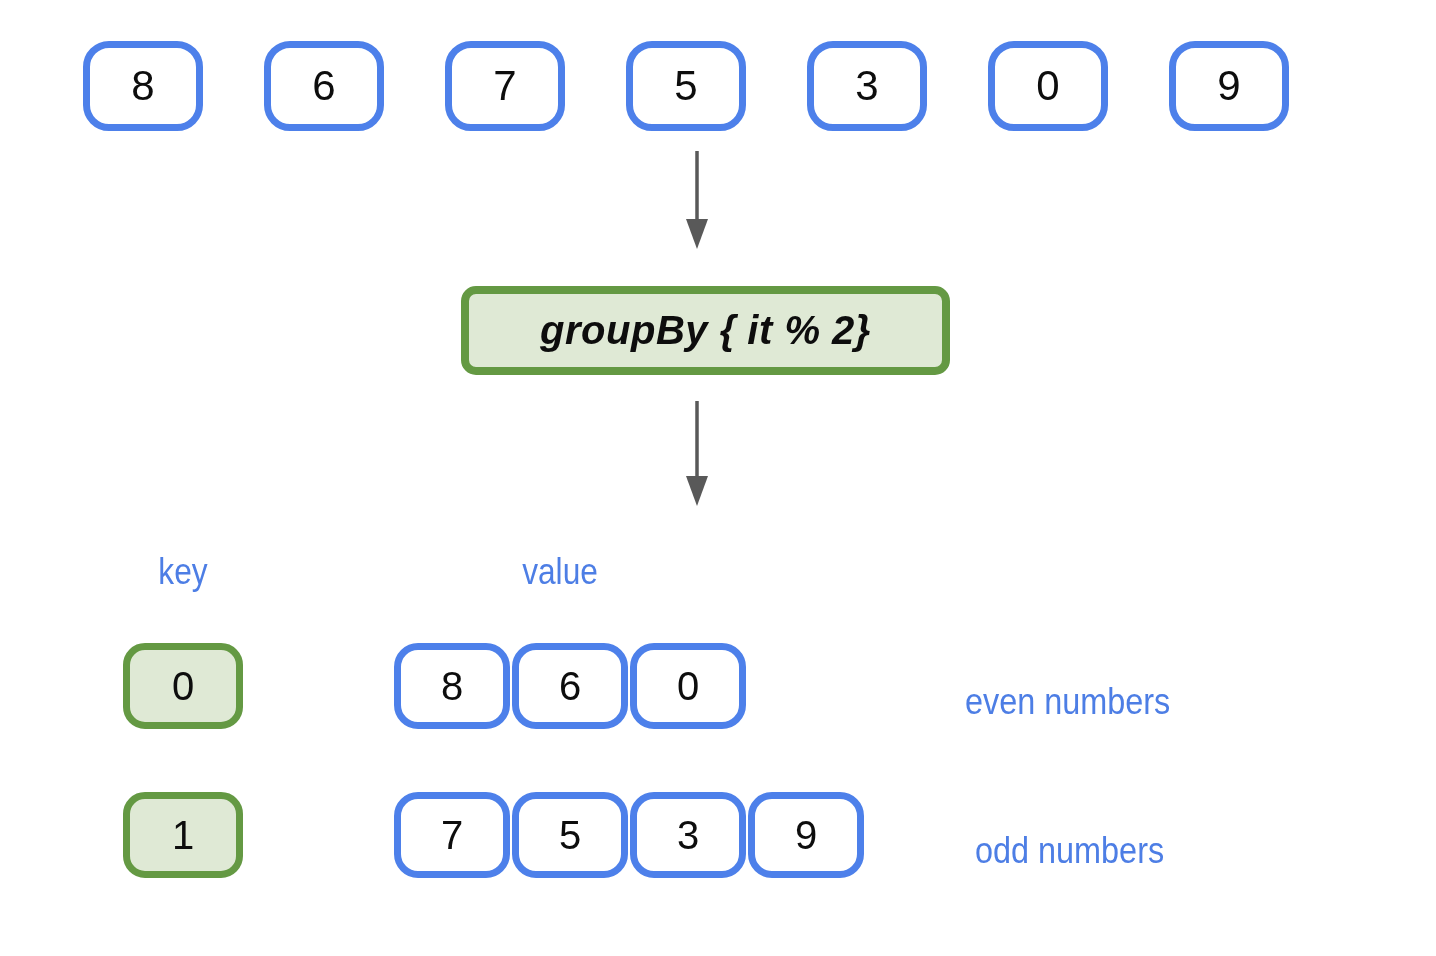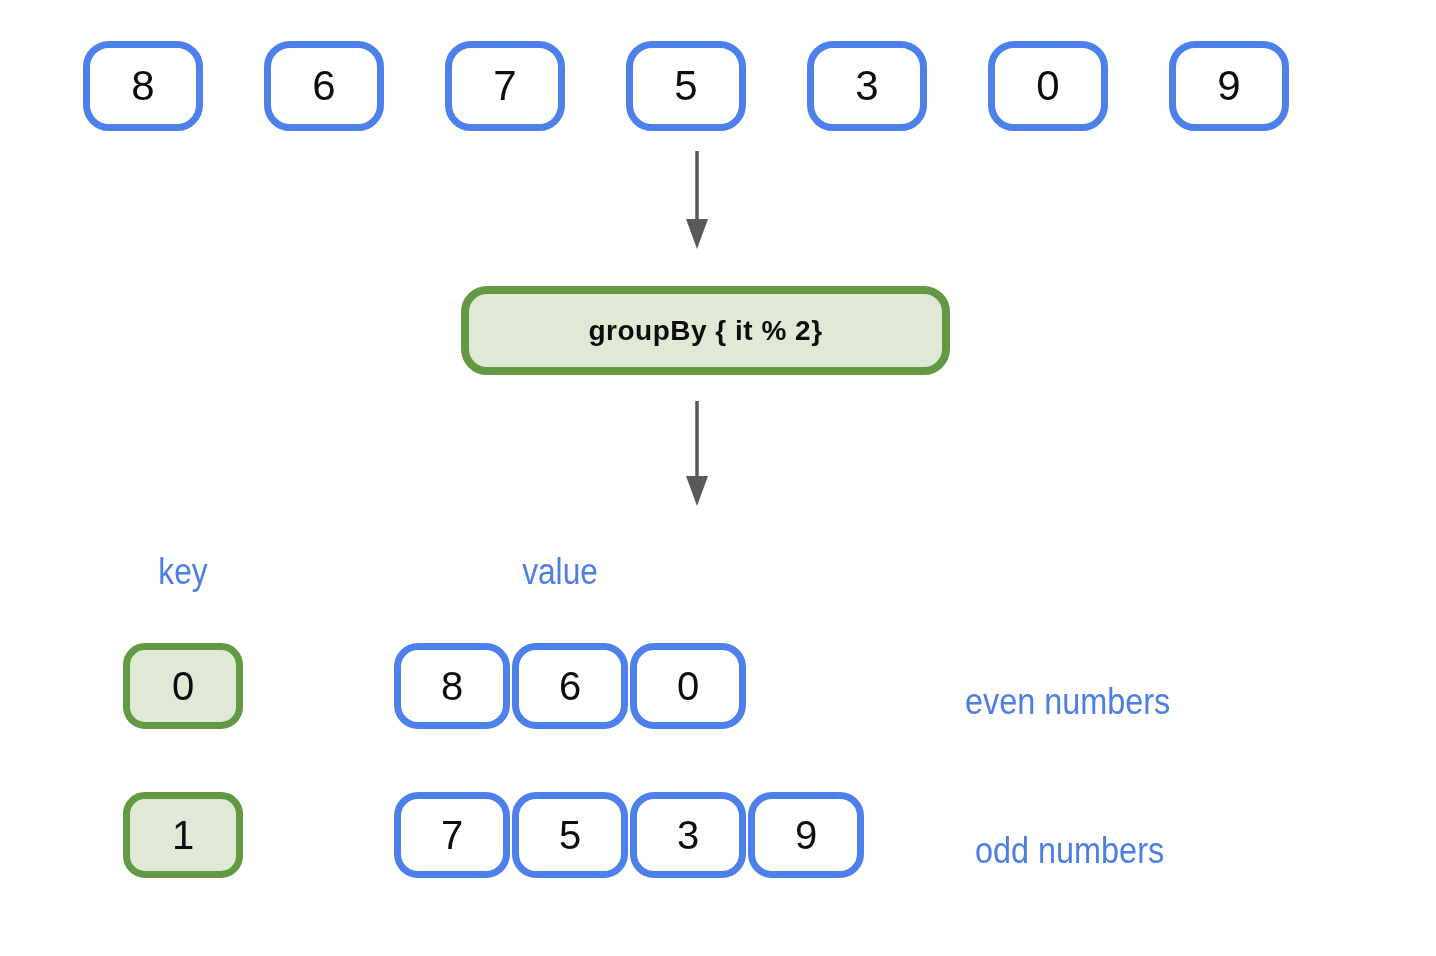--- a/index.html
+++ b/index.html
@@ -62,25 +62,26 @@
     position:absolute;
     left:461px;
     top:286px;
     width:489px;
     height:89px;
     display:flex;
     align-items:center;
     justify-content:center;
     background:var(--green-fill);
     border:8px solid var(--green);
-    border-radius:26px;
+    border-radius:15px;
     color:var(--ink);
-    font-size:28px;
+    font-size:40px;
     font-weight:600;
     letter-spacing:0.5px;
+    font-style:italic;
   }
   .flow-arrow{
     position:absolute;
     left:683px;
     width:28px;
   }
   .col-label{
     position:absolute;
     top:551px;
     font-size:36px;

